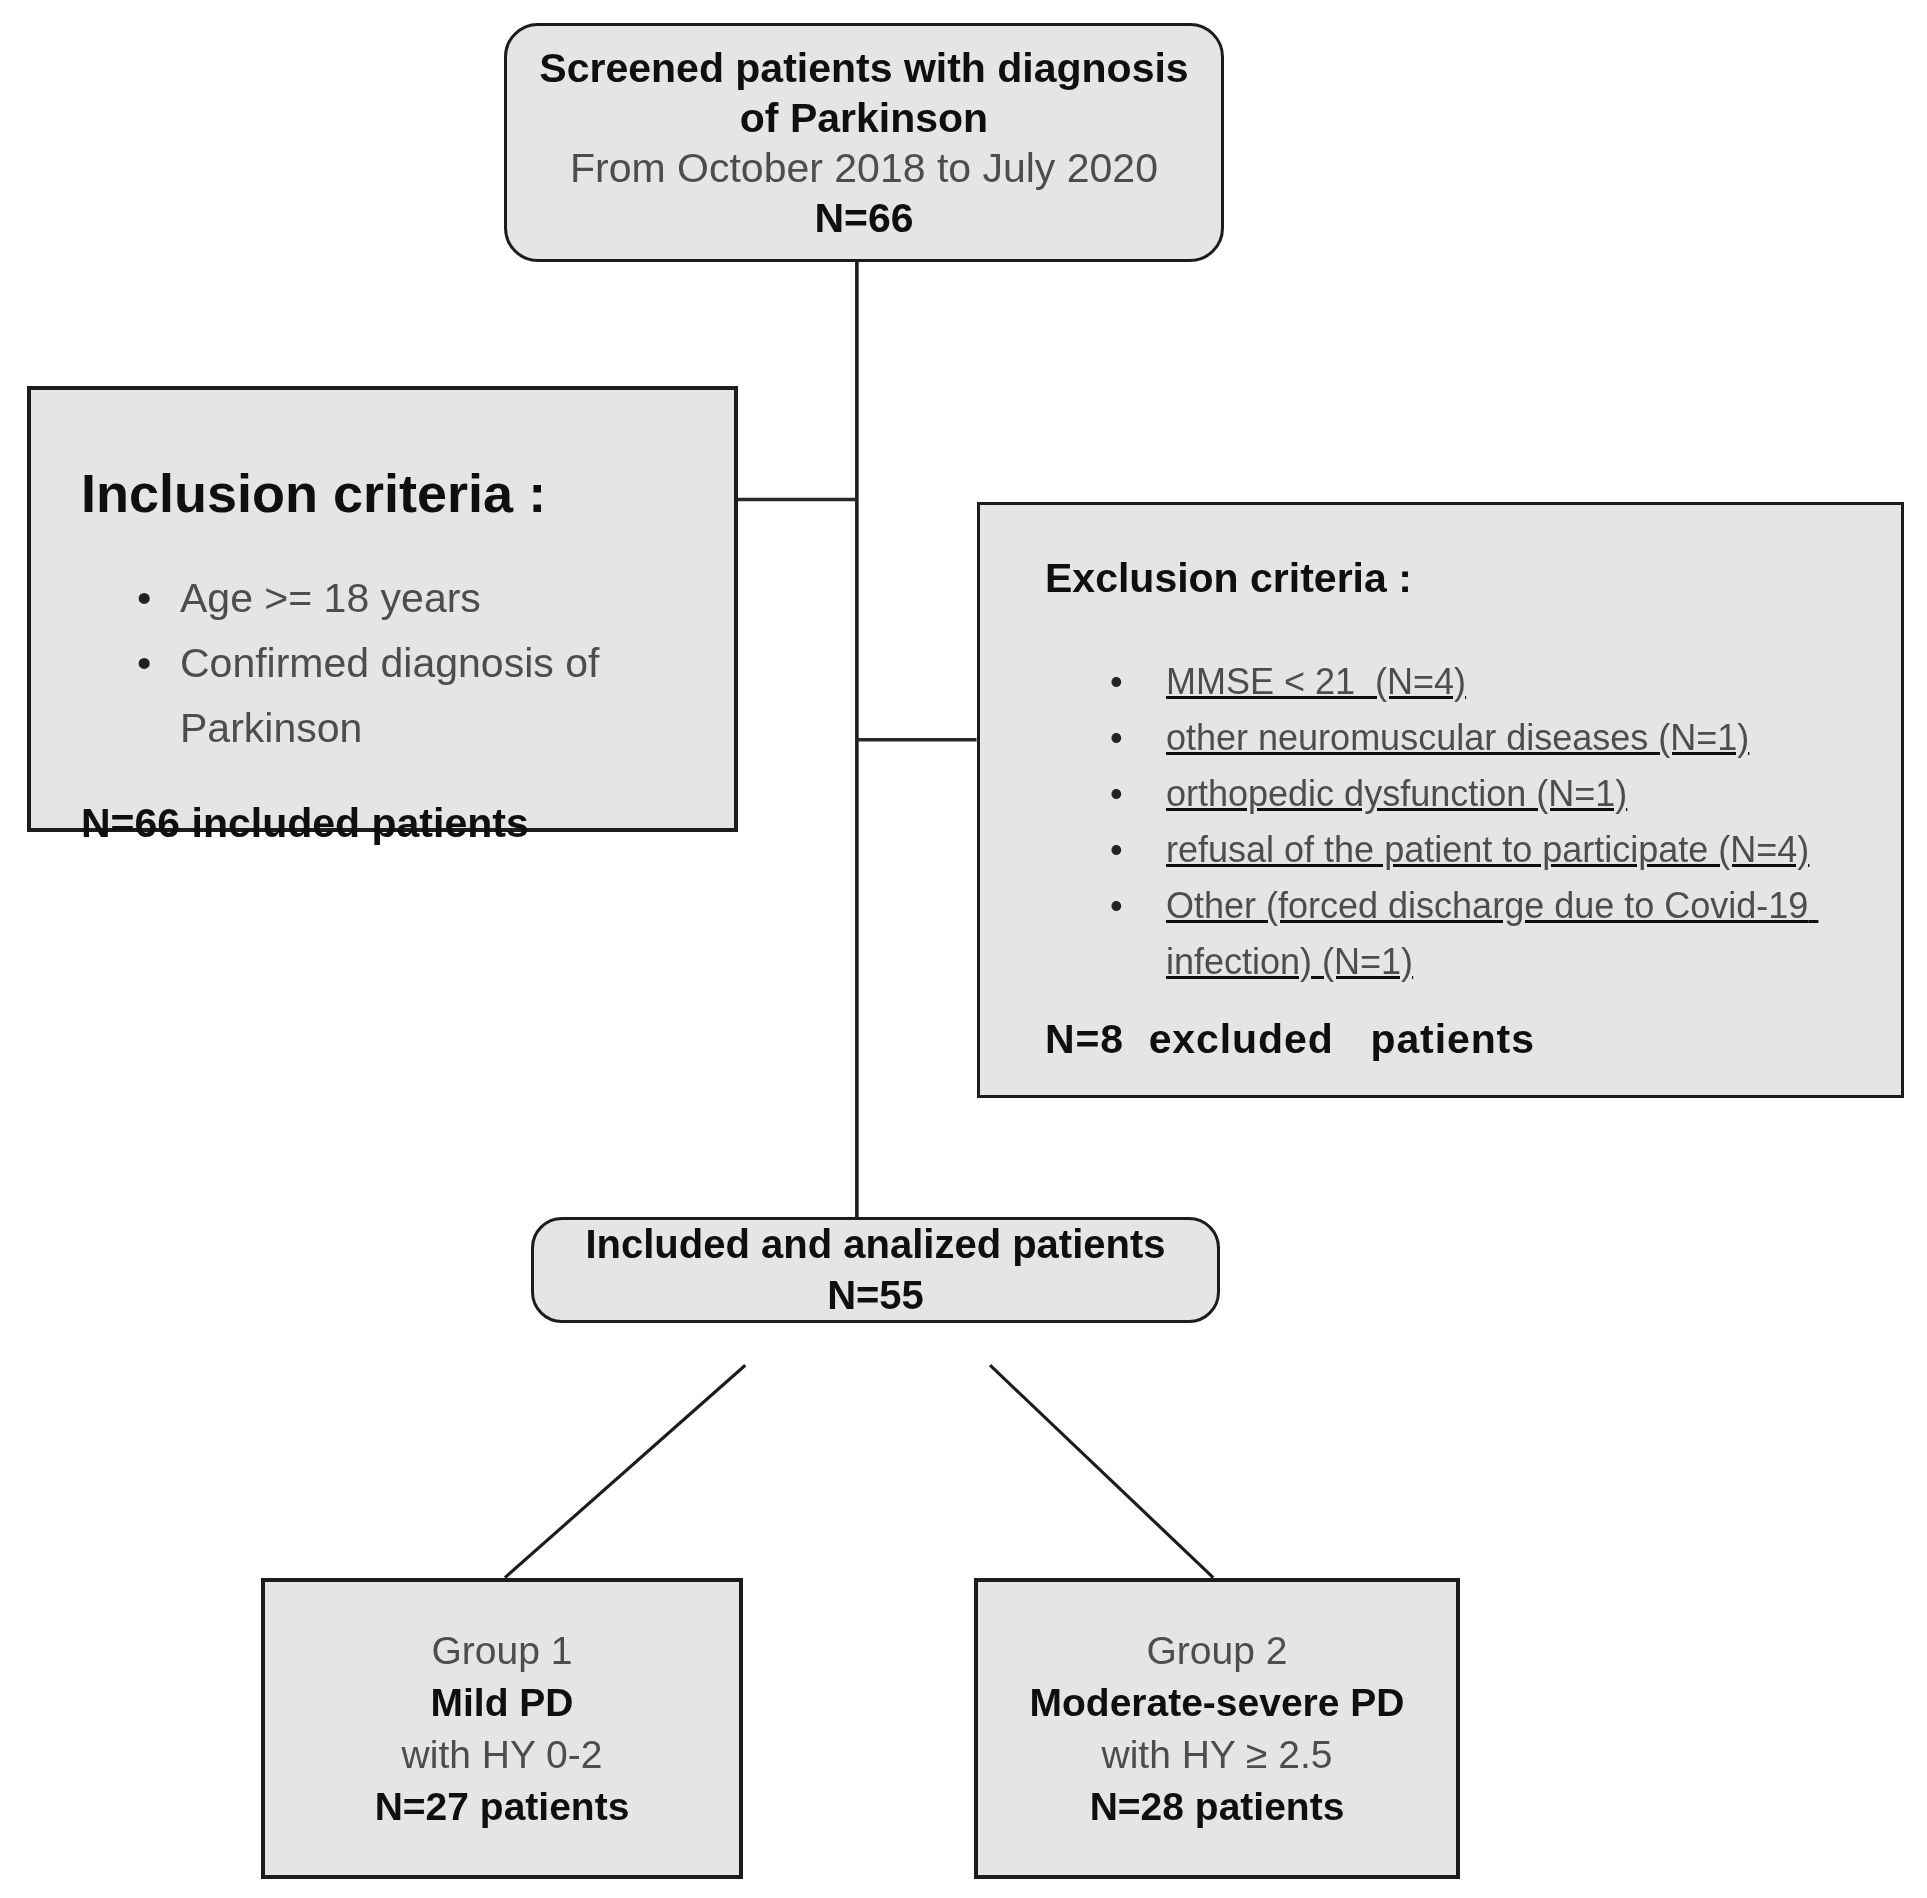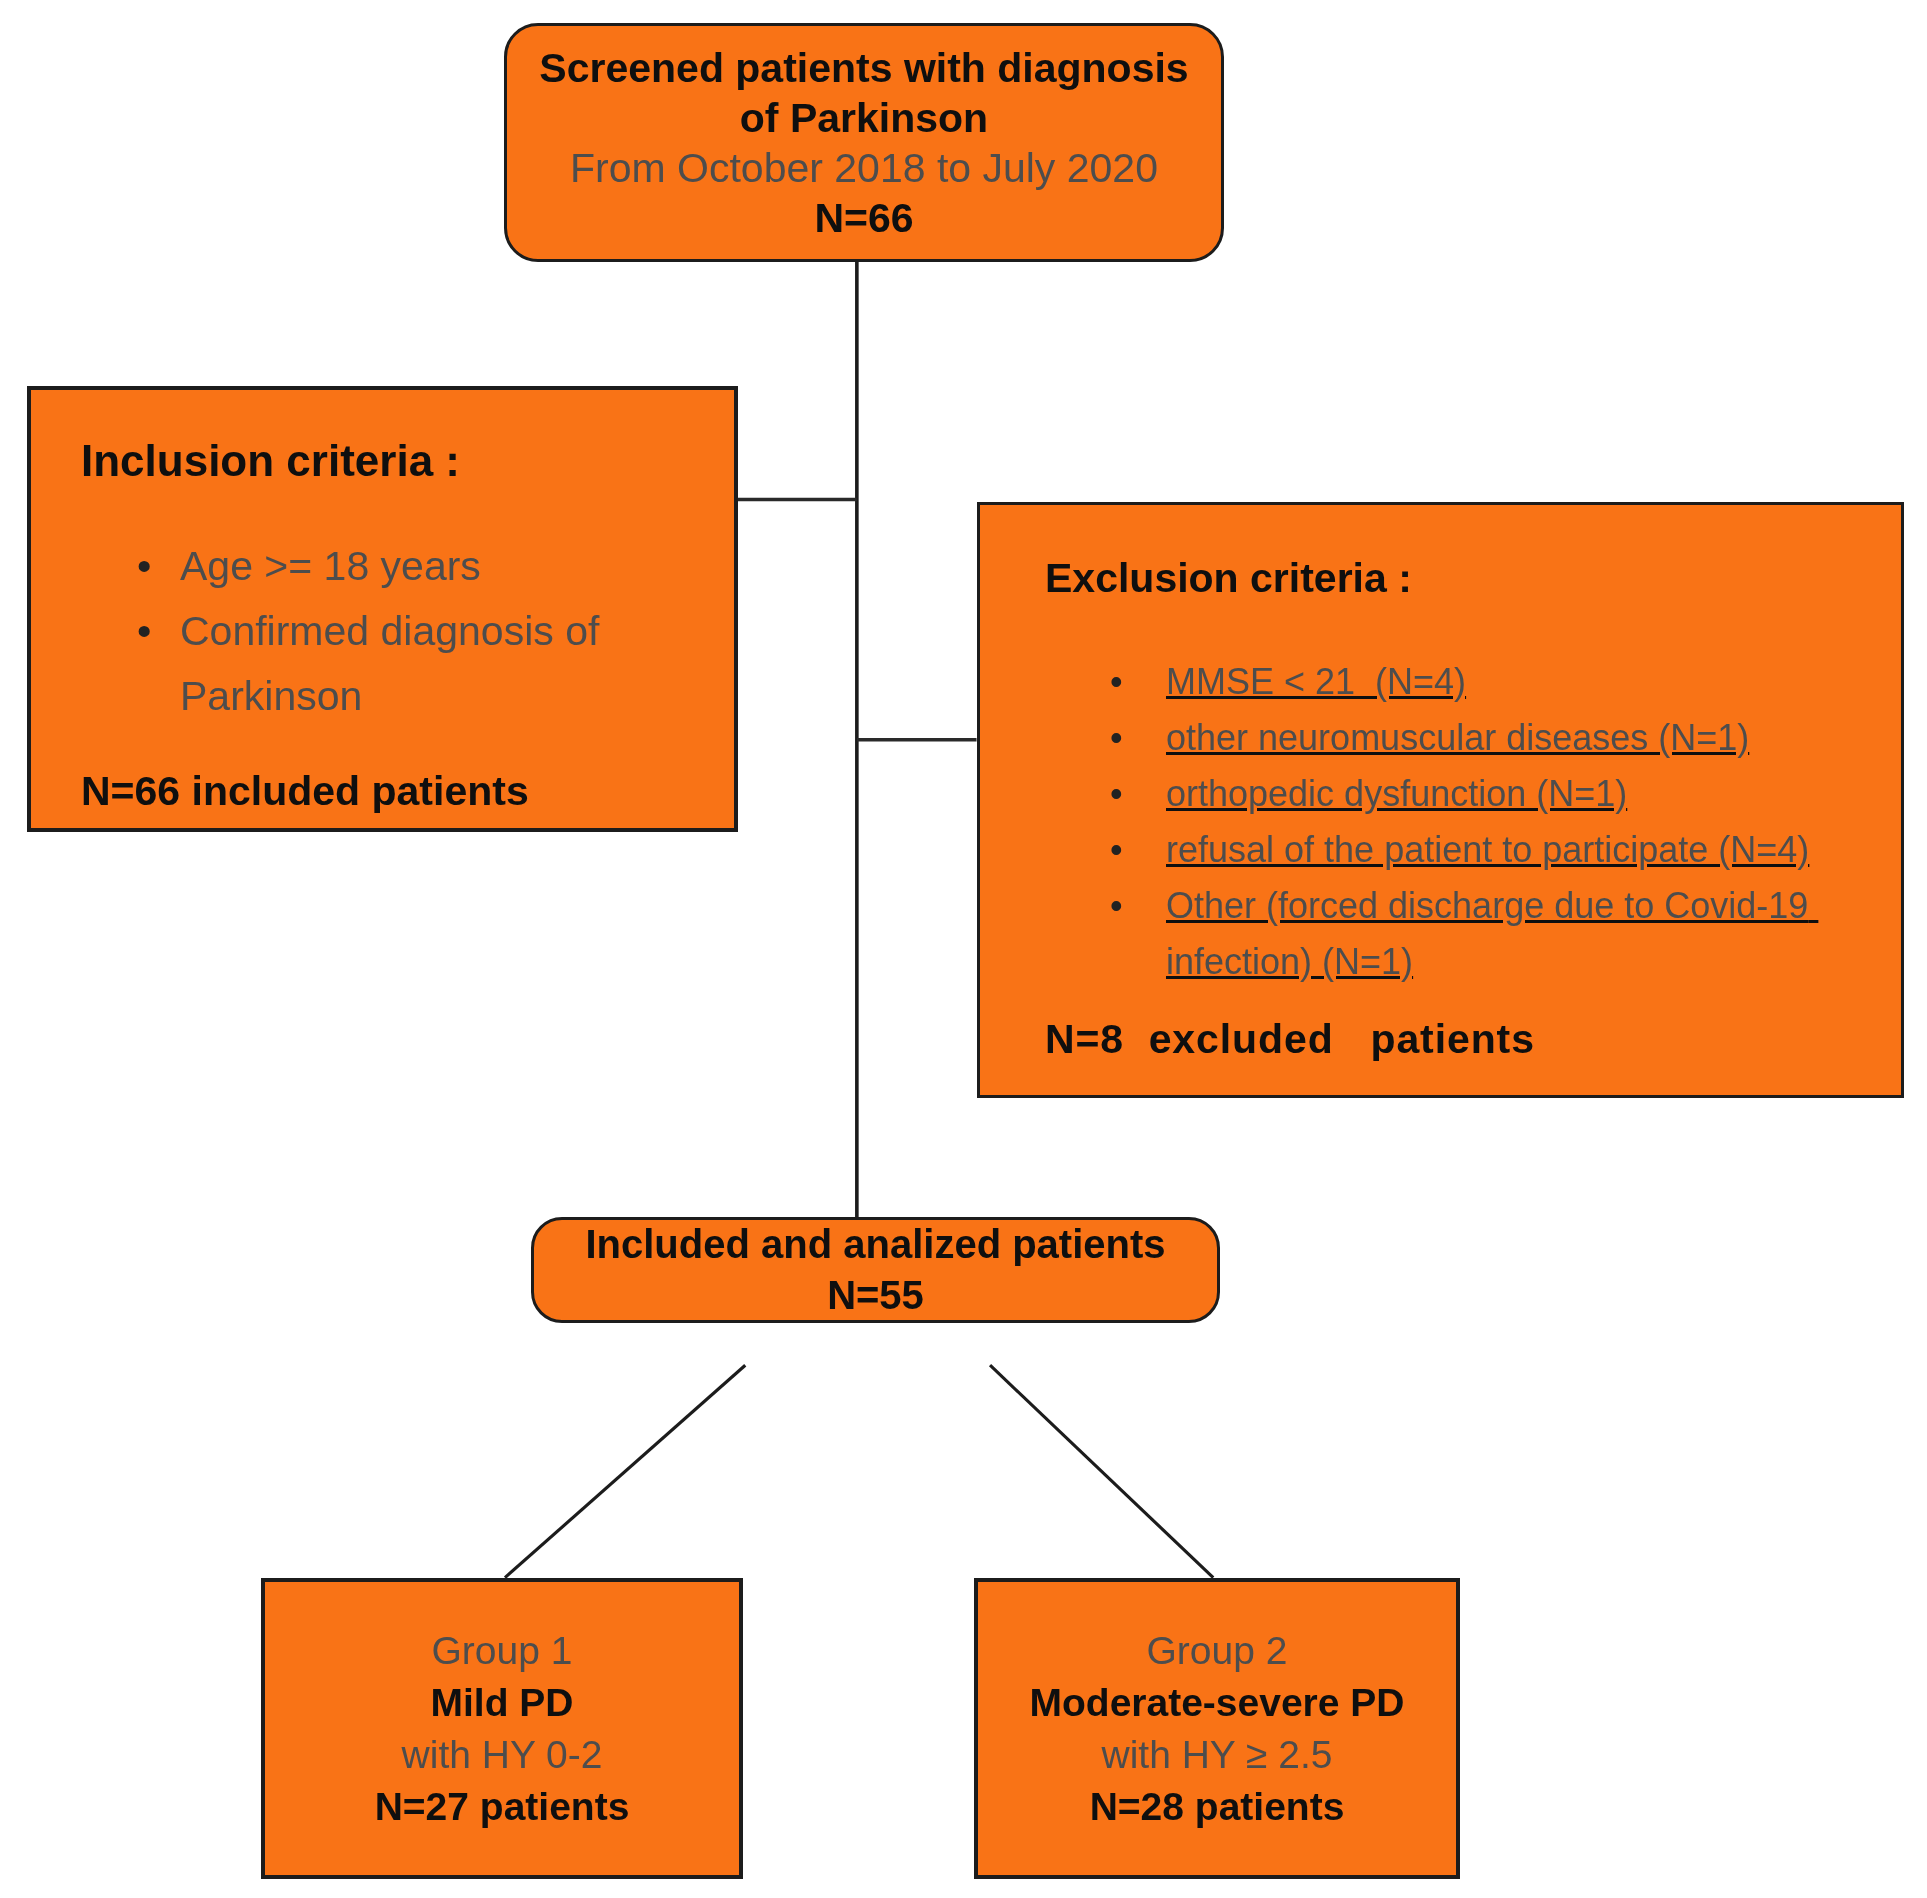--- a/index.html
+++ b/index.html
@@ -18,21 +18,21 @@
   }
   .connectors {
     position: absolute;
     left: 0; top: 0;
     width: 1927px;
     height: 1898px;
   }
   .box {
     position: absolute;
     box-sizing: border-box;
-    background: #f97316;
+    background: #e5e5e5;
     border: 3.6px solid #1c1c1c;
   }
   .rounded {
     border-radius: 34px;
     display: flex;
     flex-direction: column;
     align-items: center;
     justify-content: center;
     text-align: center;
   }
@@ -47,21 +47,21 @@
     font-size: 41px; line-height: 50px;
   }
   
   .inclusion-box {
     left: 27px; top: 386px;
     width: 711px; height: 446px;
     border-width: 4.5px;
     padding: 45px 27px 0 50px;
     font-size: 41px;
   }
-  .inclusion-box .criteria-heading { font-size: 44px; line-height: 52px; }
+  .inclusion-box .criteria-heading { font-size: 54px; line-height: 52px; margin-top: 32px; }
   .inclusion-box ul {
     margin: 47px 0 0 0;
     padding: 0 0 0 56px;
     list-style: none;
   }
   .inclusion-box li {
     position: relative;
     padding-left: 43px;
     line-height: 65px;
   }

